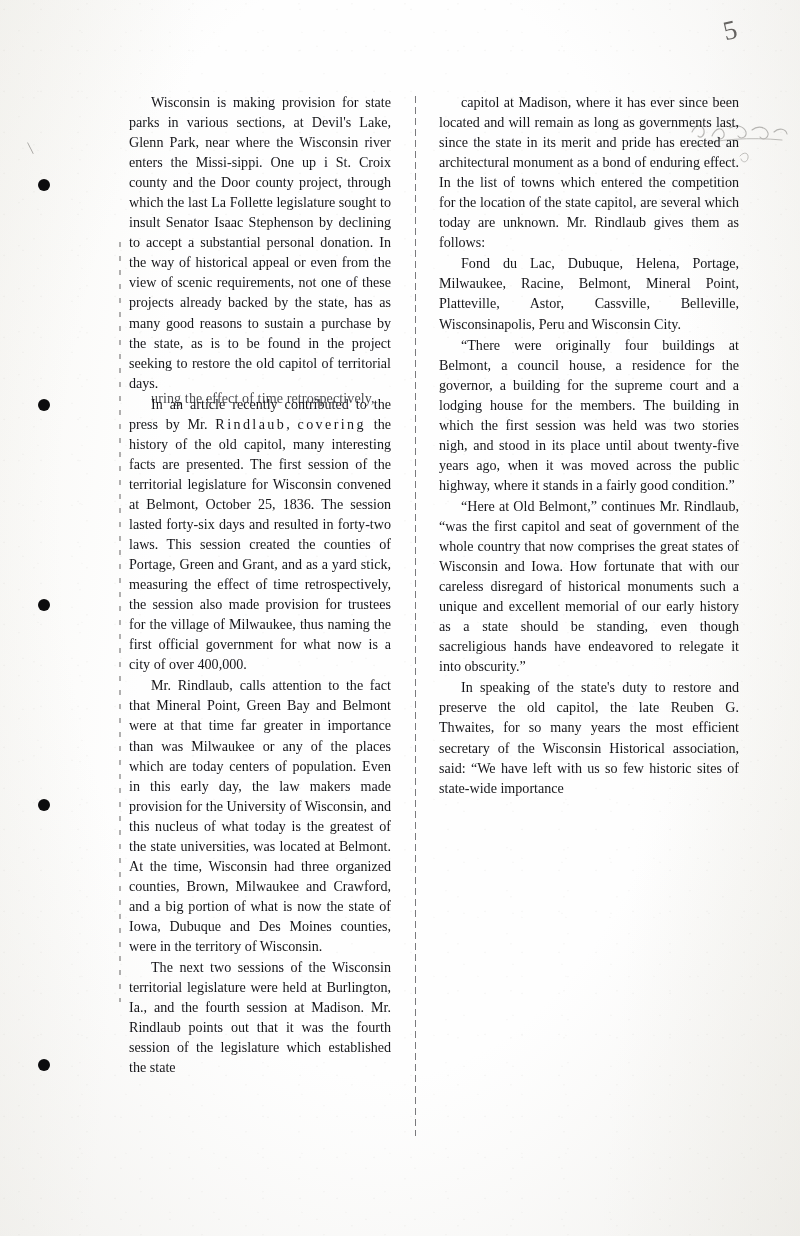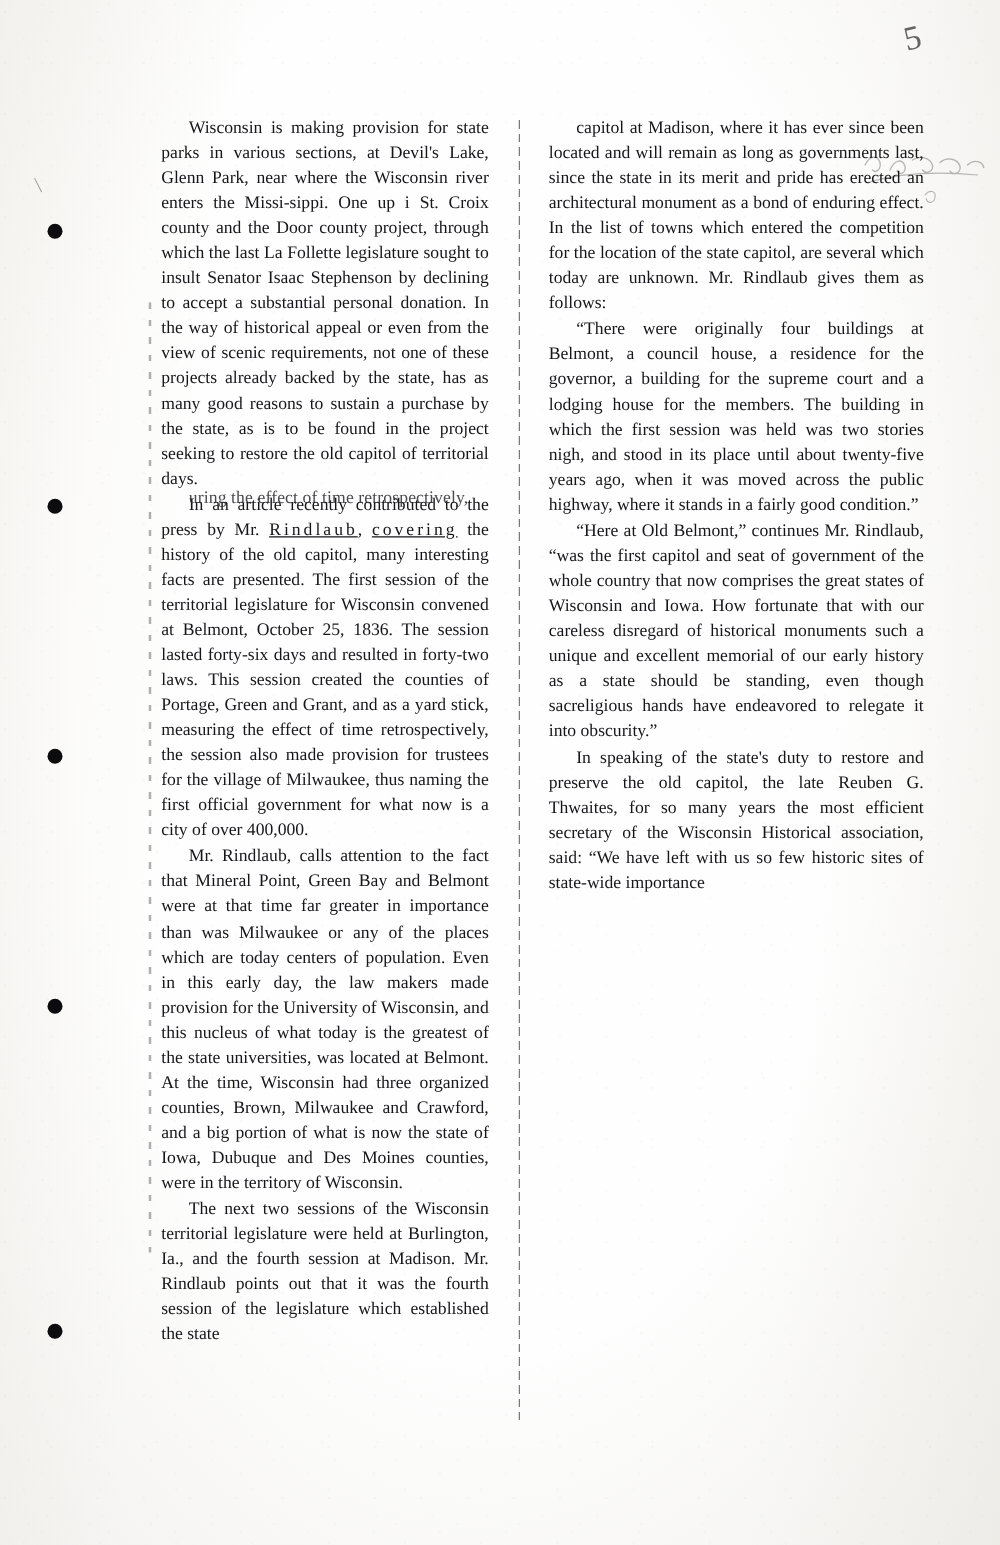--- a/index.html
+++ b/index.html
@@ -86,21 +86,20 @@
     color: #2b2b2f;
     opacity: 0.85;
     letter-spacing: 0.1px;
     white-space: nowrap;
     overflow: hidden;
     pointer-events: none;
   }
 
   .spaced {
     letter-spacing: 2.4px;
-    text-decoration: underline;
   }
 
   
   #column-rule {
     position: absolute;
     left: 286px;
     top: 4px;
     width: 1px;
     height: 1040px;
     background: repeating-linear-gradient(
@@ -215,20 +214,21 @@
 
       <p class="para">Mr. Rindlaub, calls attention to the fact that Mineral Point, Green Bay and Belmont were at that time far greater in importance than was Milwaukee or any of the places which are today centers of population. Even in this early day, the law makers made provision for the University of Wisconsin, and this nucleus of what today is the greatest of the state universities, was located at Belmont. At the time, Wisconsin had three organized counties, Brown, Milwaukee and Crawford, and a big portion of what is now the state of Iowa, Dubuque and Des Moines counties, were in the territory of Wisconsin.</p>
 
       <p class="para">The next two sessions of the Wisconsin territorial legislature were held at Burlington, Ia., and the fourth session at Madison. Mr. Rindlaub points out that it was the fourth session of the legislature which established the state</p>
     </div>
 
     <div class="column" id="col-right">
 
       <p class="para">capitol at Madison, where it has ever since been located and will remain as long as governments last, since the state in its merit and pride has erected an architectural monument as a bond of enduring effect. In the list of towns which entered the competition for the location of the state capitol, are several which today are unknown. Mr. Rindlaub gives them as follows:</p>
 
+      <p class="para">Fond du Lac, Dubuque, Helena, Portage, Milwaukee, Racine, Belmont, Mineral Point, Platteville, Astor, Cassville, Belleville, Wisconsinapolis, Peru and Wisconsin City.</p>
 
 
       <p class="para">“There were originally four buildings at Belmont, a council house, a residence for the governor, a building for the supreme court and a lodging house for the members. The building in which the first session was held was two stories nigh, and stood in its place until about twenty-five years ago, when it was moved across the public highway, where it stands in a fairly good condition.”</p>
 
 
       <p class="para">“Here at Old Belmont,” continues Mr. Rindlaub, “was the first capitol and seat of government of the whole country that now comprises the great states of Wisconsin and Iowa. How fortunate that with our careless disregard of historical monuments such a unique and excellent memorial of our early history as a state should be standing, even though sacreligious hands have endeavored to relegate it into obscurity.”</p>
 
       <p class="para">In speaking of the state's duty to restore and preserve the old capitol, the late Reuben G. Thwaites, for so many years the most efficient secretary of the Wisconsin Historical association, said: “We have left with us so few historic sites of state-wide importance</p>
     </div>
 

